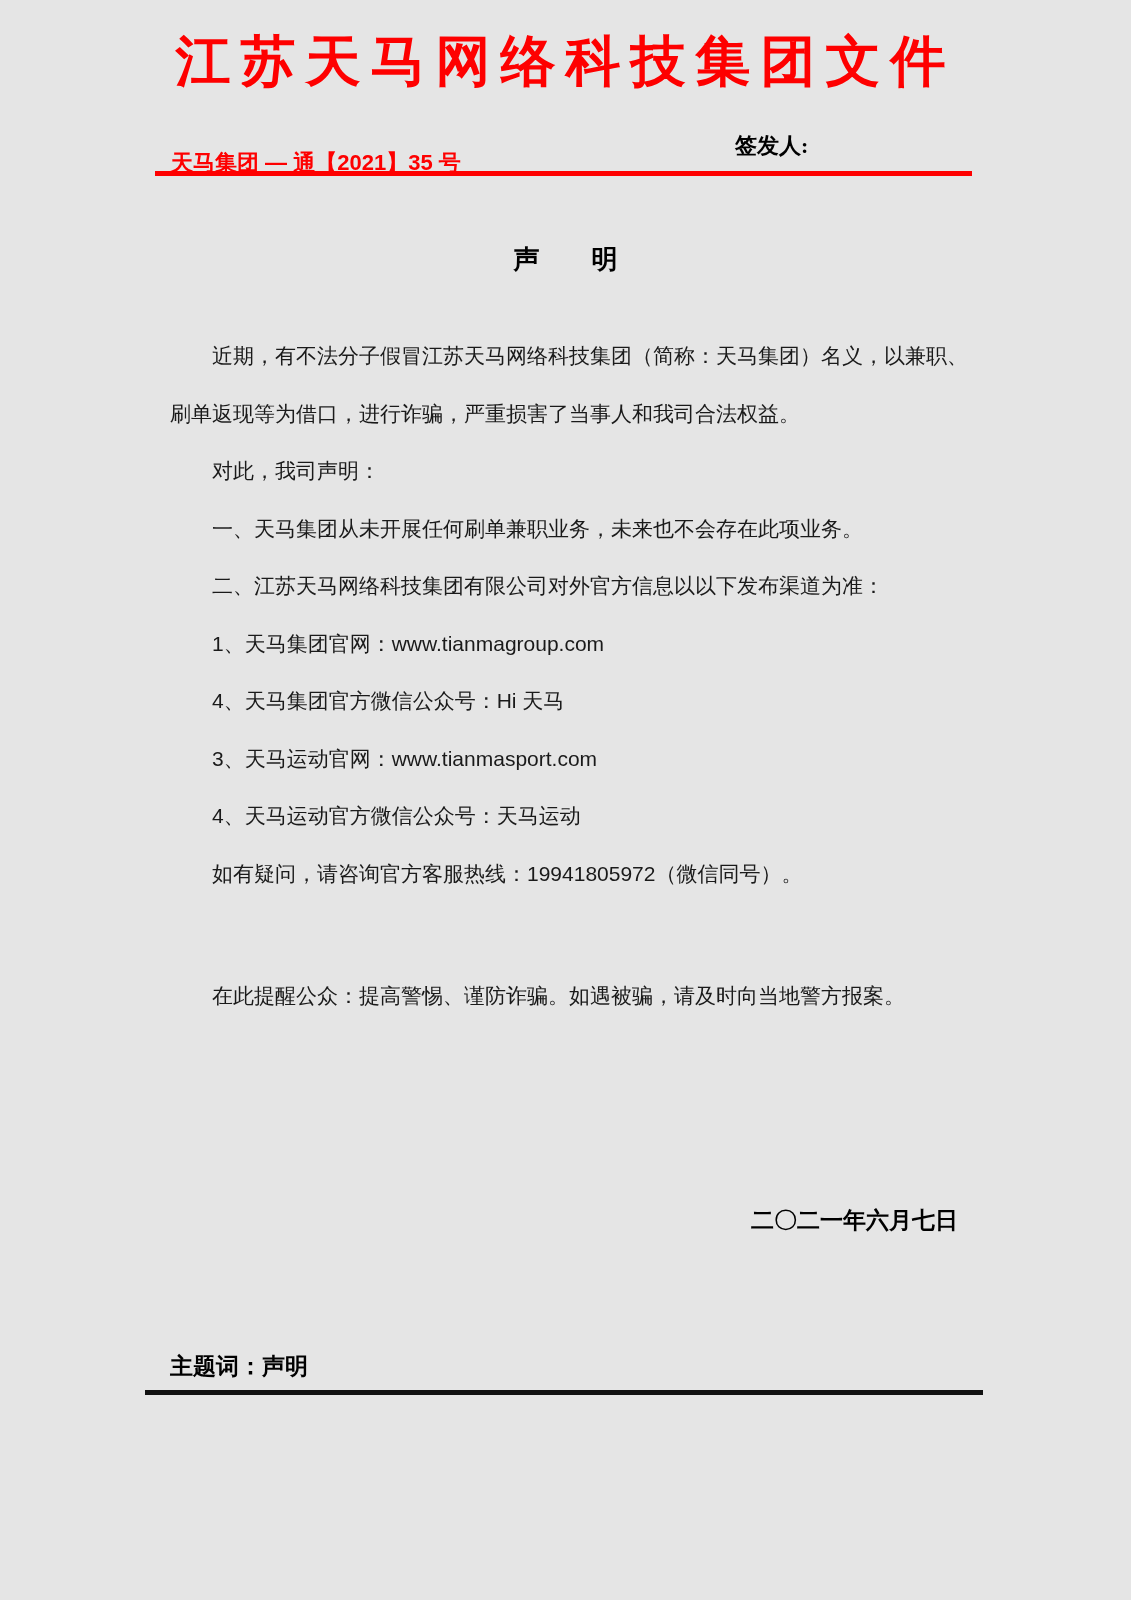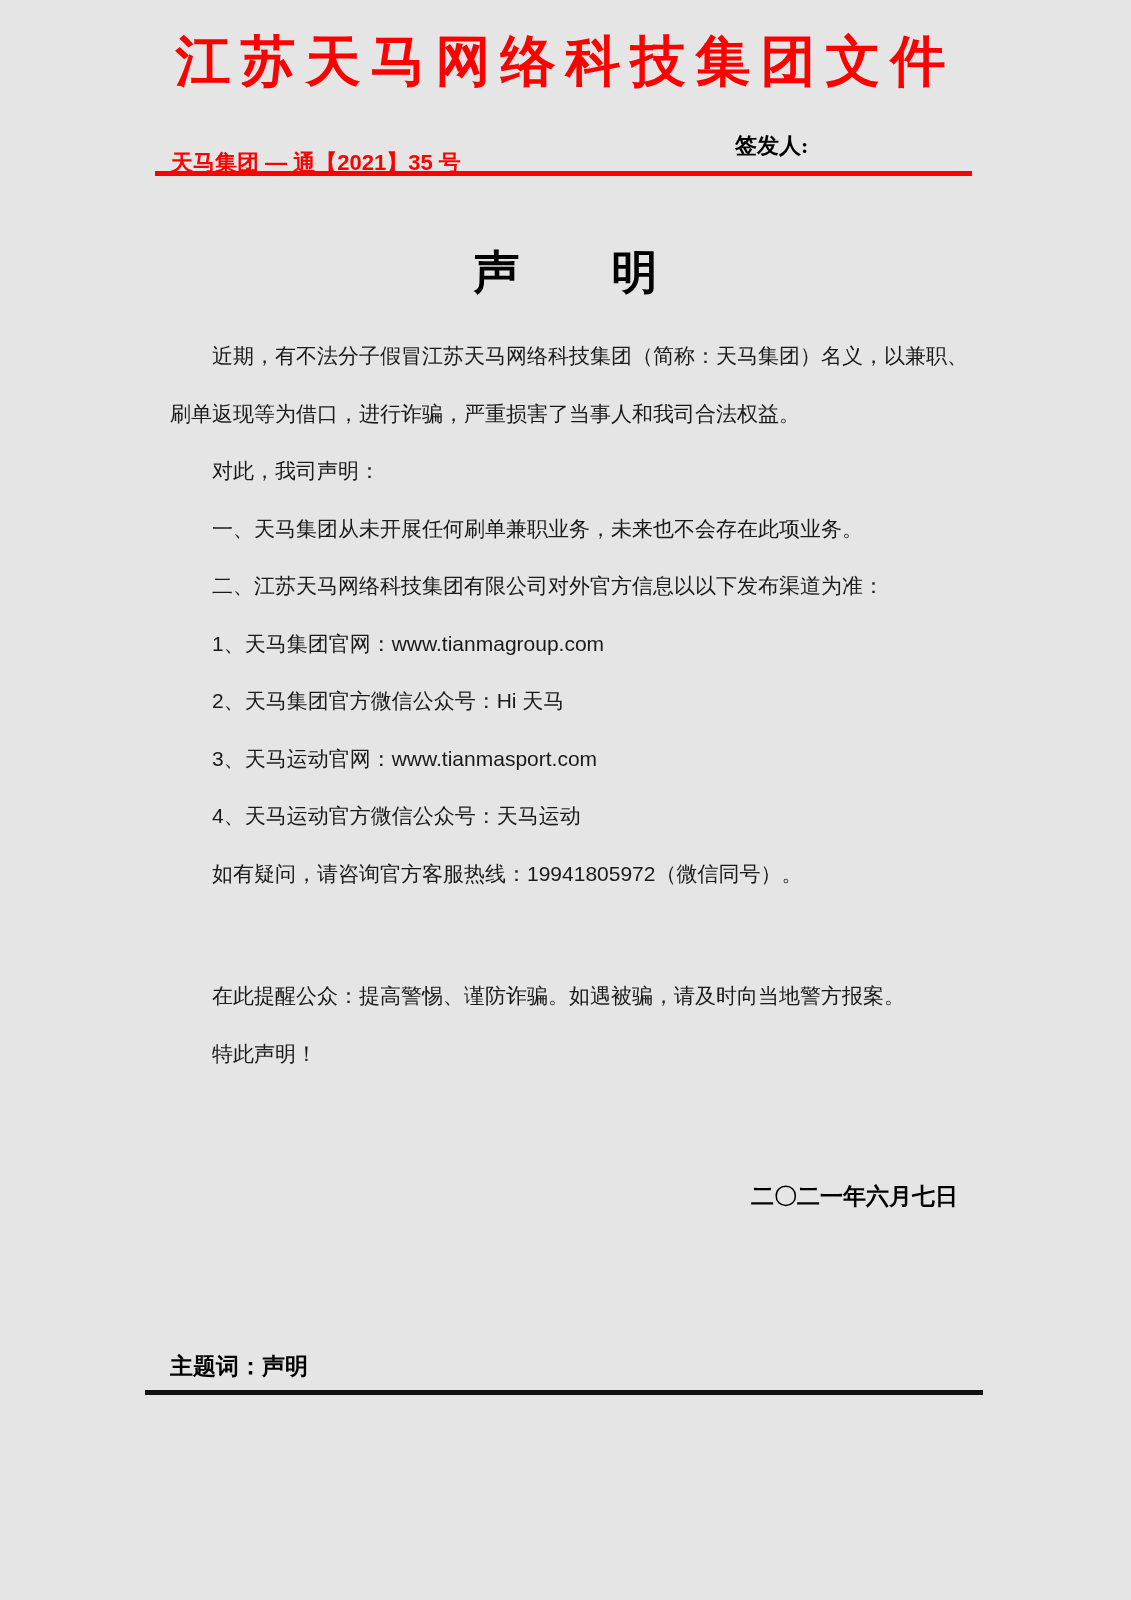--- a/index.html
+++ b/index.html
@@ -33,38 +33,38 @@
     font-family:Liberation Serif, serif;
   }
   .rule-red {
     position:absolute; top:171px; left:155px;
     width:817px; height:5px;
     background:var(--red, #fe0000);
   }
   .doc-title {
     position:absolute; top:242px; left:0; right:0;
     text-align:center;
-    font-size:46px; font-weight:700; color:#000;
+    font-size:26px; font-weight:700; color:#000;
     white-space:pre;
   }
   .content {
     position:absolute; top:327px; left:170px;
     width:800px;
     font-size:21px; line-height:57.5px;
   }
   .content p { text-indent:2em; }
   .content p.gap-above { margin-top:65px; }
   .signature {
     position:absolute; top:1170px; right:173px;
     text-align:right;
     font-size:23px; font-weight:700; color:#000;
     line-height:32px;
     white-space:nowrap;
   }
-  .signature .date { margin-top:10px; }
+  .signature .date { margin-top:34px; }
   .subject {
     position:absolute; top:1351px; left:170px;
     font-size:23px; font-weight:700; color:#000;
     white-space:nowrap;
   }
   .rule-black {
     position:absolute; top:1390px; left:145px;
     width:838px; height:5px;
     background:var(--black-rule, #111111);
   }
@@ -82,26 +82,25 @@
   <div class="rule-red"></div>
 
   <div class="doc-title">声　　明</div>
 
   <div class="content">
     <p>近期，有不法分子假冒江苏天马网络科技集团（简称：天马集团）名义，以兼职、刷单返现等为借口，进行诈骗，严重损害了当事人和我司合法权益。</p>
     <p>对此，我司声明：</p>
     <p>一、天马集团从未开展任何刷单兼职业务，未来也不会存在此项业务。</p>
     <p>二、江苏天马网络科技集团有限公司对外官方信息以以下发布渠道为准：</p>
     <p>1、天马集团官网：www.tianmagroup.com</p>
-    <p>2、天马集团官方微信公众号：Hi 天马</p>
+    <p>4、天马集团官方微信公众号：Hi 天马</p>
     <p>3、天马运动官网：www.tianmasport.com</p>
     <p>4、天马运动官方微信公众号：天马运动</p>
     <p>如有疑问，请咨询官方客服热线：19941805972（微信同号）。</p>
     <p class="gap-above">在此提醒公众：提高警惕、谨防诈骗。如遇被骗，请及时向当地警方报案。</p>
-    <p>特此声明！</p>
   </div>
 
   <div class="signature">
     <div class="date">二〇二一年六月七日</div>
   </div>
 
   <div class="subject">主题词：声明</div>
   <div class="rule-black"></div>
 
 </div>

